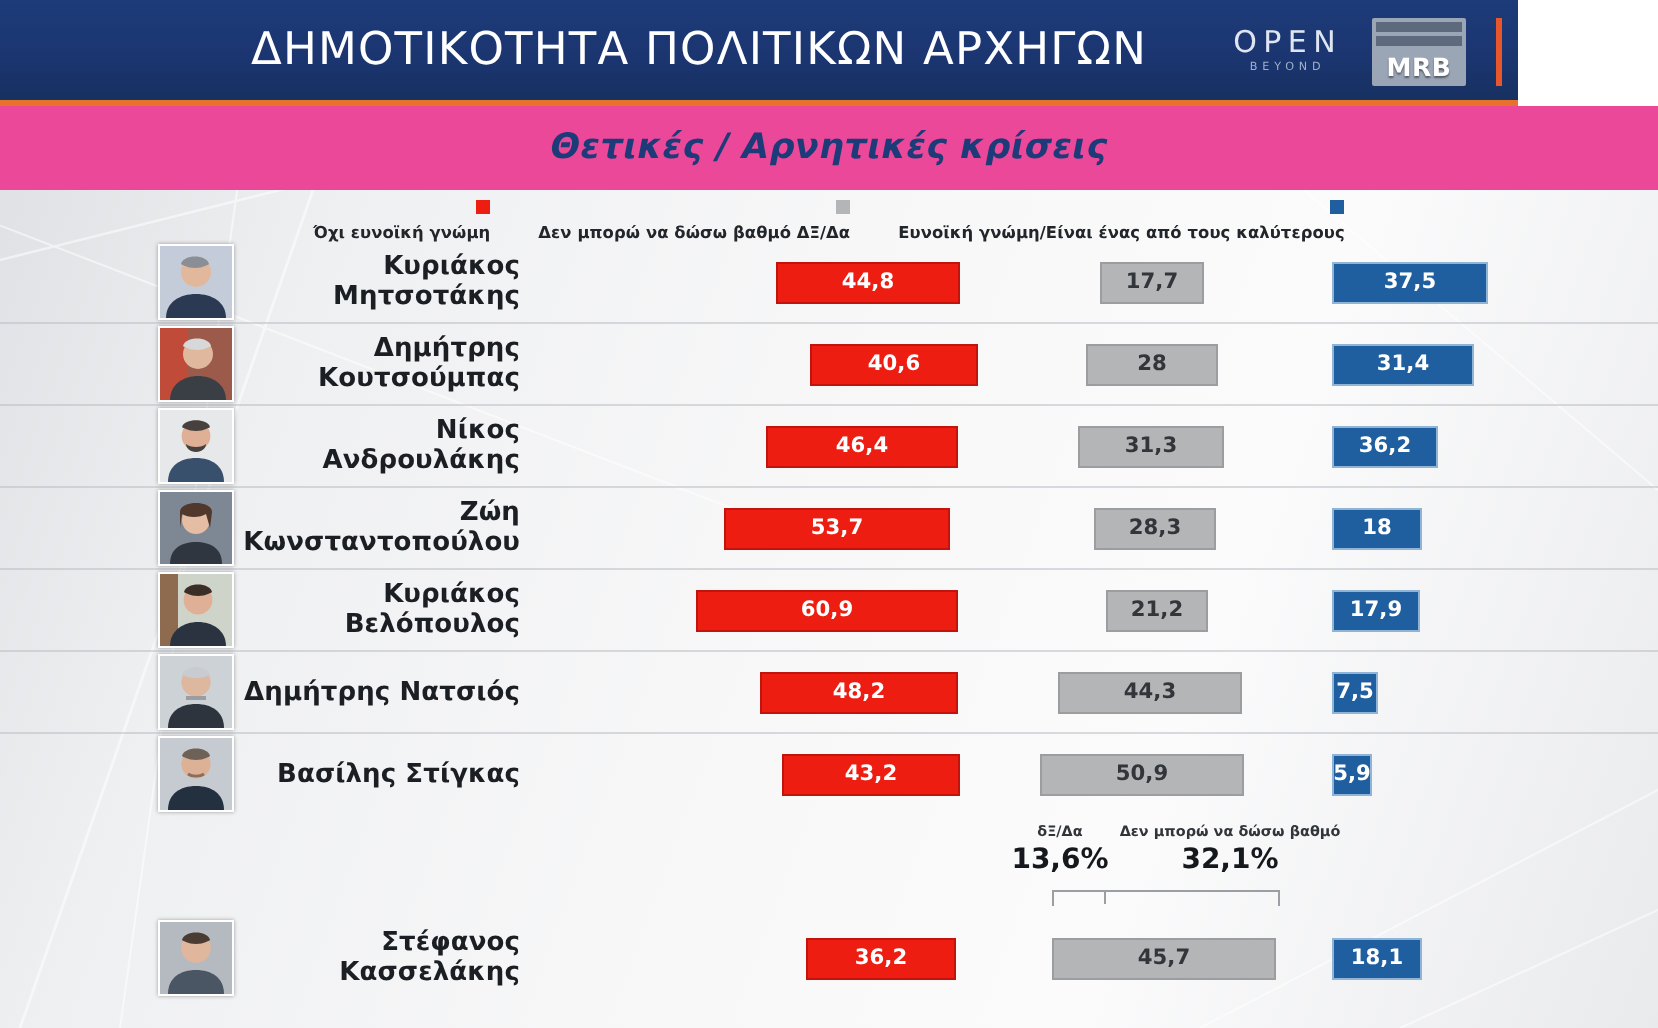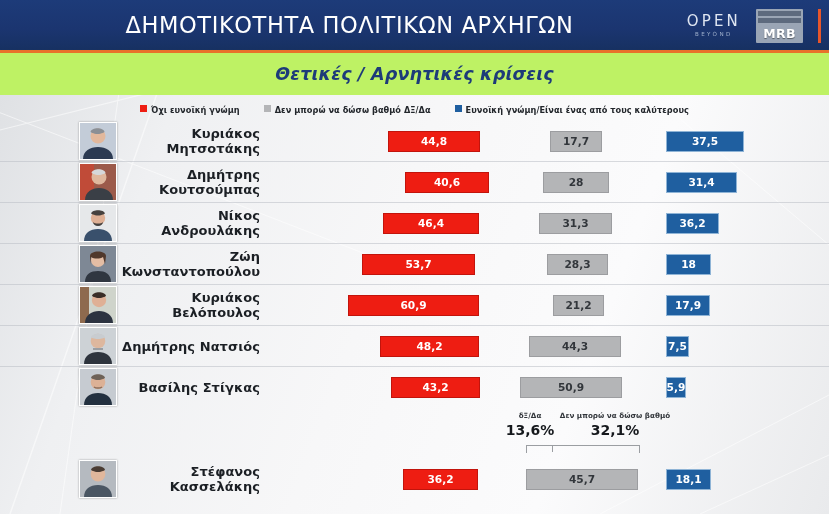--- a/index.html
+++ b/index.html
@@ -5,21 +5,21 @@
   html,body{margin:0;padding:0;}
   body{
     width:829px;height:514px;overflow:hidden;
     font-family:"DejaVu Sans","Liberation Sans",sans-serif;
     background:#ffffff;
   }
   .screen{position:relative;width:829px;height:514px;overflow:hidden;background:#fff;}
 
   
   .header{
-    position:absolute;left:0;top:0;width:829px;height:53px;
+    position:absolute;left:0;top:0;width:759px;height:53px;
     background:linear-gradient(180deg,#1d3b79 0%,#1b3570 55%,#16305f 100%);
     overflow:hidden;
   }
   .header::after{
     content:"";position:absolute;left:0;bottom:0;width:100%;height:3px;
     background:#e8722a;
   }
   .header-title{
     position:absolute;left:0;top:0;width:829px;height:50px;
     display:flex;align-items:center;justify-content:center;
@@ -45,41 +45,41 @@
   .mrb-bars i{display:block;height:5px;background:#5d6a7e;}
   .mrb-text{
     flex:1;display:flex;align-items:center;justify-content:center;
     color:#ffffff;font-size:12.5px;font-weight:bold;letter-spacing:.3px;
     text-shadow:0 1px 1px rgba(0,0,0,.45);margin-top:2px;
   }
   .red-stripe{width:3px;height:34px;background:#e8562b;}
 
   
   .subtitle-band{
-    position:absolute;left:0;top:53px;width:829px;height:42px;background:#bef264;
+    position:absolute;left:0;top:53px;width:829px;height:42px;background:#ec4899;
     display:flex;align-items:center;justify-content:center;
   }
   .subtitle{
     color:#1d3b79;font-size:17.5px;font-weight:bold;font-style:italic;letter-spacing:.2px;
   }
 
   
   .chart-area{
     position:absolute;left:0;top:95px;width:829px;height:419px;
     background:
       linear-gradient(110deg,#dfe1e4 0%,#eff0f2 18%,#f7f7f8 45%,#fbfbfc 70%,#e9eaec 100%);
     overflow:hidden;
   }
   .bg-lines{position:absolute;inset:0;pointer-events:none;opacity:.55;}
 
   .legend{
     position:absolute;left:0;top:6px;width:829px;height:18px;
     display:flex;align-items:center;justify-content:center;gap:24px;
   }
-  .legend-item{display:flex;align-items:flex-start;gap:4px;}
+  .legend-item{display:flex;align-items:flex-end;gap:4px;flex-direction:column;}
   .legend-swatch{width:7px;height:7px;display:block;}
   .legend-label{font-size:8.2px;color:#22262b;font-weight:600;letter-spacing:.05px;}
 
   .rows{position:absolute;left:0;top:26px;width:829px;}
   .row{
     position:relative;height:40px;display:flex;align-items:center;
     border-bottom:1px solid rgba(186,190,196,.55);
   }
   .row.no-rule{border-bottom:none;}
   .row.spacer{height:52px;border-bottom:none;}

